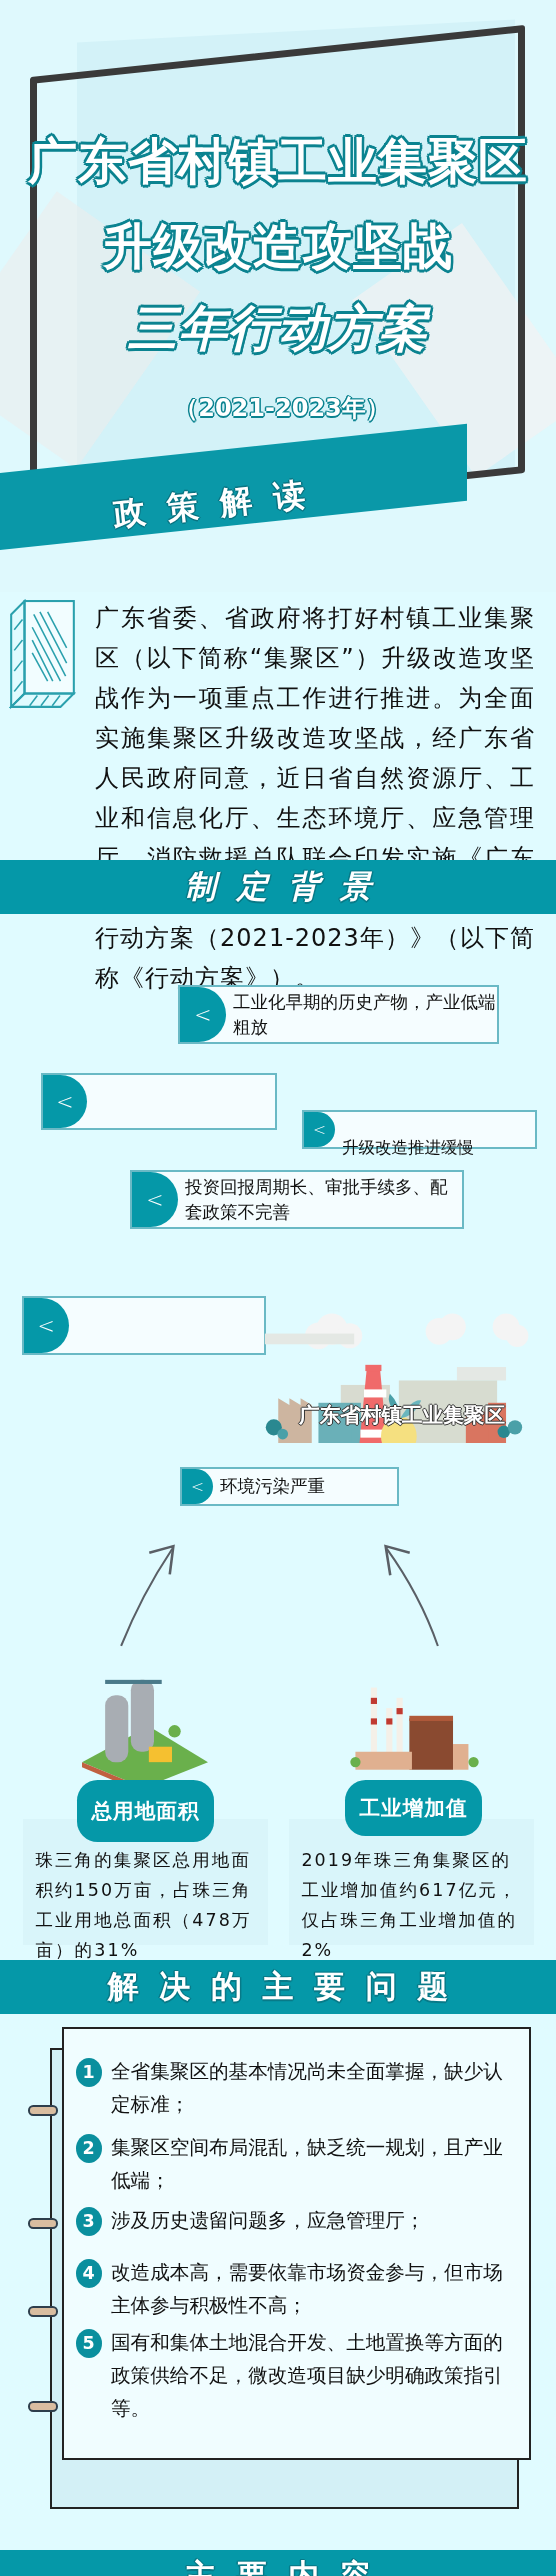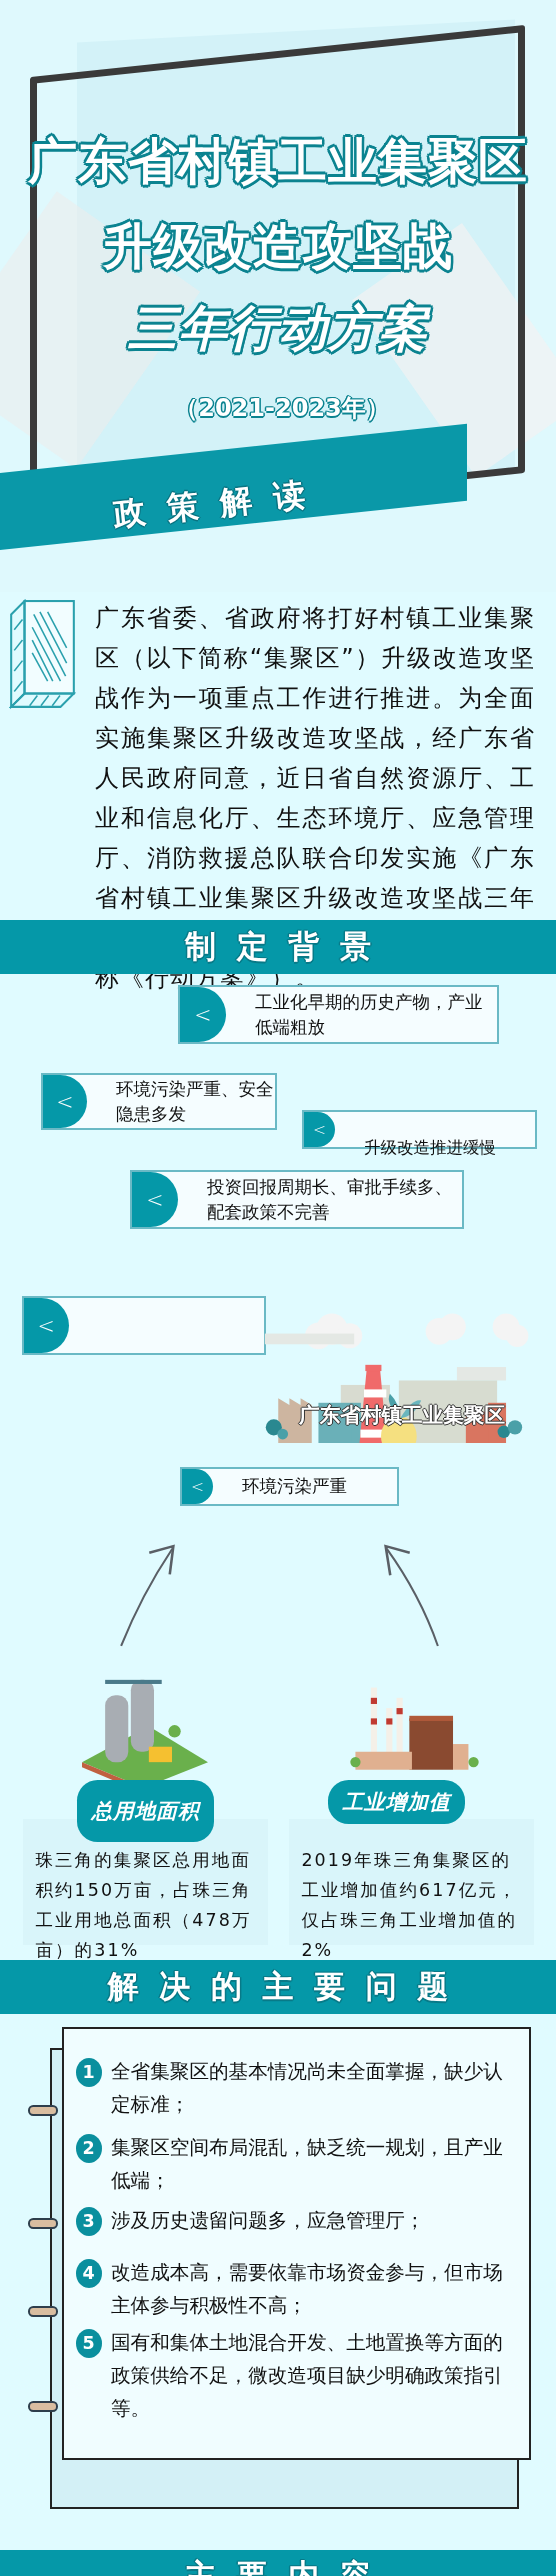--- a/index.html
+++ b/index.html
@@ -26,29 +26,29 @@
 
   
   .section-bar { left:0; width:556px; height:54px; background:#0598a8; display:flex; align-items:center; justify-content:center; }
   .section-title { font-size:31px; font-weight:bold; color:#fff; letter-spacing:20.6px; padding-left:20.6px;
     text-shadow: 1.5px 0 #087a88, -1.5px 0 #087a88, 0 1.5px #087a88, 0 -1.5px #087a88, 1px 1px #087a88, -1px -1px #087a88; }
 
   
   .callout { position:absolute; background:#f5fdff; border:2.6px solid #6ab9c5; display:flex; align-items:center; }
   .callout .tab { height:100%; background:#0598a8; border-radius:0 31px 31px 0; display:flex; align-items:center; justify-content:center; color:#fff; flex-shrink:0; }
   .callout .tab span { font-size:20.6px; font-weight:300; }
-  .callout .ctext { font-size:17.5px; line-height:25px; padding-left:29px; color:#111; }
+  .callout .ctext { font-size:17.5px; line-height:25px; padding-left:7px; color:#111; }
 
   
   .factory { left:245px; top:1309px; width:301px; height:134px; }
 
   .arrow { position:absolute; }
 
   .card-img { position:absolute; }
-  .pill { position:absolute; background:#0598a8; border-radius:20.6px; color:#fff; font-weight:bold; font-size:20.6px; display:flex; align-items:center; justify-content:center; letter-spacing:1px;font-style:italic; }
+  .pill { position:absolute; background:#0598a8; border-radius:20.6px; color:#fff; font-weight:bold; font-size:20.6px; display:flex; align-items:center; justify-content:center; letter-spacing:1px; }
   .card-box { position:absolute; background:#d9f5fa; padding:26px 8.2px 0 12.4px; font-size:17.5px; line-height:30px; letter-spacing:2.1px; color:#111; }
 
   
   .prob-back { left:50px; top:2048px; width:469px; height:461px; background:#d3f0f6; border:2.6px solid #222; }
   .prob-front { left:62px; top:2027px; width:469px; height:433px; background:#f0fdff; border:2.6px solid #222; }
   .ring { position:absolute; left:28px; width:30px; height:11.3px; background:#d9bda0; border:2.6px solid #2e3e4c; border-radius:5.2px; }
   .prob-item { position:absolute; left:77px; width:433px; font-size:19.6px; line-height:33px; color:#111; }
   .prob-num { position:absolute; left:-1.5px; top:3.1px; width:26px; height:29px; border-radius:50%; background:#0a8f9e; color:#fff; font-weight:bold; font-size:17.5px; display:flex; align-items:center; justify-content:center; }
   .prob-txt { padding-left:34px; }
 </style>
@@ -83,35 +83,34 @@
       <line x1="10" y1="100" x2="26" y2="80"></line>
     <line x1="10" y1="140" x2="26" y2="120"></line>
       <line x1="10" y1="180" x2="26" y2="160"></line>
     <line x1="40" y1="208" x2="55" y2="188"></line>
       <line x1="62" y1="208" x2="77" y2="188"></line>
       <line x1="84" y1="208" x2="99" y2="188"></line>
   </g>
 </svg>
 <div class="abs intro-text">广东省委、省政府将打好村镇工业集聚区（以下简称“集聚区”）升级改造攻坚战作为一项重点工作进行推进。为全面实施集聚区升级改造攻坚战，经广东省人民政府同意，近日省自然资源厅、工业和信息化厅、生态环境厅、应急管理厅、消防救援总队联合印发实施《广东省村镇工业集聚区升级改造攻坚战三年行动方案（2021-2023年）》（以下简称《行动方案》）。</div>
 
-<div class="abs section-bar" style="top:920px;">
+<div class="abs section-bar" style="top:860px;font-style:italic;">
   <span class="section-title">制定背景</span>
 </div>
 
 <div class="callout" style="left:178px;top:985px;width:321px;height:59px;">
   <div class="tab" style="width:46px;">
       <span>&lt;</span>
     </div>
   <div class="ctext">工业化早期的历史产物，产业低端粗放</div>
 </div>
 <div class="callout" style="left:41px;top:1073px;width:236px;height:57px;">
   <div class="tab" style="width:44px;">
       <span>&lt;</span>
     </div>
-  <div class="ctext">环境污染严重、安全隐患多发</div>
 </div>
 <div class="callout" style="left:302px;top:1110px;width:235px;height:39px;">
   <div class="tab" style="width:31px;">
       <span style="font-size:15.5px;">&lt;</span>
     </div>
   <div class="ctext" style="font-size:16.5px;margin-top:36px;">升级改造推进缓慢</div>
 </div>
 <div class="callout" style="left:130px;top:1170px;width:334px;height:59px;">
   <div class="tab" style="width:46px;">
       <span>&lt;</span>
@@ -200,21 +199,21 @@
     <rect x="90" y="80" width="12" height="12" fill="#c03a30"></rect>
   <rect x="115" y="100" width="85" height="100" fill="#8a4a30"></rect>
     <rect x="115" y="95" width="85" height="10" fill="#b05a3a"></rect>
   <rect x="10" y="165" width="110" height="35" fill="#e0b090"></rect>
   <rect x="200" y="150" width="30" height="50" fill="#e0b090"></rect>
   <circle cx="10" cy="185" r="10" fill="#6ab04c"></circle>
     <circle cx="240" cy="185" r="10" fill="#6ab04c"></circle>
 </svg>
 
 <div class="pill" style="left:77px;top:1780px;width:137px;height:62px;">总用地面积</div>
-<div class="pill" style="left:328px;top:1780px;width:137px;height:44px;text-align:right;">工业增加值</div>
+<div class="pill" style="left:345px;top:1780px;width:137px;height:56px;text-align:right;">工业增加值</div>
 
 <div class="abs section-bar" style="top:1948px;margin-top:12px;">
   <span class="section-title">解决的主要问题</span>
 </div>
 
 <div class="abs prob-back"></div>
 <div class="abs prob-front"></div>
 <div class="ring" style="top:2105px;"></div>
 <div class="ring" style="top:2218px;"></div>
 <div class="ring" style="top:2306px;"></div>

